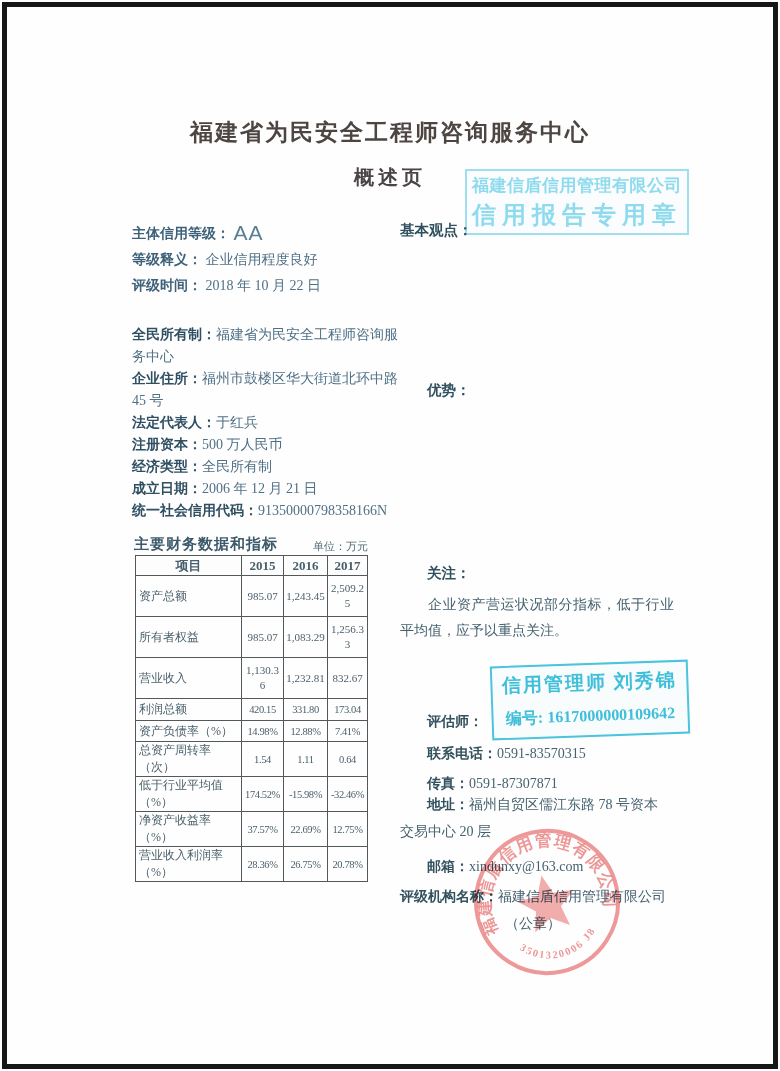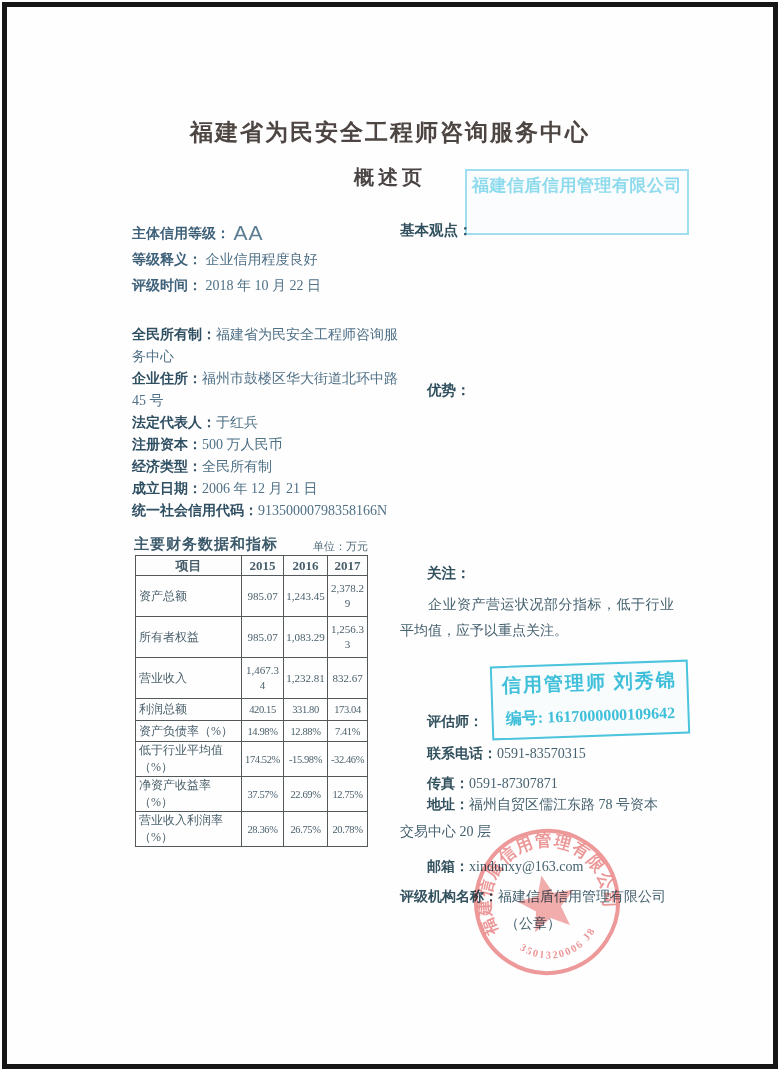--- a/index.html
+++ b/index.html
@@ -97,20 +97,21 @@
 </head>
 <body>
 
 <div class="page-frame">
 
   <div class="doc-title">福建省为民安全工程师咨询服务中心</div>
   <div class="doc-subtitle">概述页</div>
 
   <div class="report-stamp">
     <div class="rs-line1">福建信盾信用管理有限公司</div>
+    <div class="rs-line2">信用报告专用章</div>
   </div>
 
   <div class="rating-block">
     <div class="rating-line">
       <span class="lbl">主体信用等级：</span>
       <span class="grade-value">AA</span>
     </div>
     <div class="rating-line">
       <span class="lbl">等级释义：</span>
       <span>企业信用程度良好</span>
@@ -160,45 +161,51 @@
         <tr>
       <th>项目</th>
       <th>2015</th>
       <th>2016</th>
       <th>2017</th>
     </tr>
     <tr class="row-tall">
       <td class="item">资产总额</td>
       <td class="num">985.07</td>
       <td class="num">1,243.45</td>
-      <td class="num">2,378.29</td>
+      <td class="num">2,509.25</td>
     </tr>
     <tr class="row-tall">
       <td class="item">所有者权益</td>
       <td class="num">985.07</td>
       <td class="num">1,083.29</td>
       <td class="num">1,256.33</td>
     </tr>
     <tr class="row-tall">
       <td class="item">营业收入</td>
-      <td class="num">1,467.34</td>
+      <td class="num">1,130.36</td>
       <td class="num">1,232.81</td>
       <td class="num">832.67</td>
     </tr>
     <tr class="row-mid">
       <td class="item">利润总额</td>
       <td class="num">420.15</td>
       <td class="num">331.80</td>
       <td class="num">173.04</td>
     </tr>
     <tr class="row-ratio">
       <td class="item">资产负债率（%）</td>
       <td class="num">14.98%</td>
       <td class="num">12.88%</td>
       <td class="num">7.41%</td>
+    </tr>
+    <tr class="row-ratio">
+      <td class="item">总资产周转率（次）</td>
+      <td class="num">1.54</td>
+      <td class="num">1.11</td>
+      <td class="num">0.64</td>
     </tr>
     <tr class="row-ratio">
       <td class="item">低于行业平均值（%）</td>
       <td class="num">174.52%</td>
       <td class="num">-15.98%</td>
       <td class="num">-32.46%</td>
     </tr>
     <tr class="row-ratio">
       <td class="item">净资产收益率（%）</td>
       <td class="num">37.57%</td>

